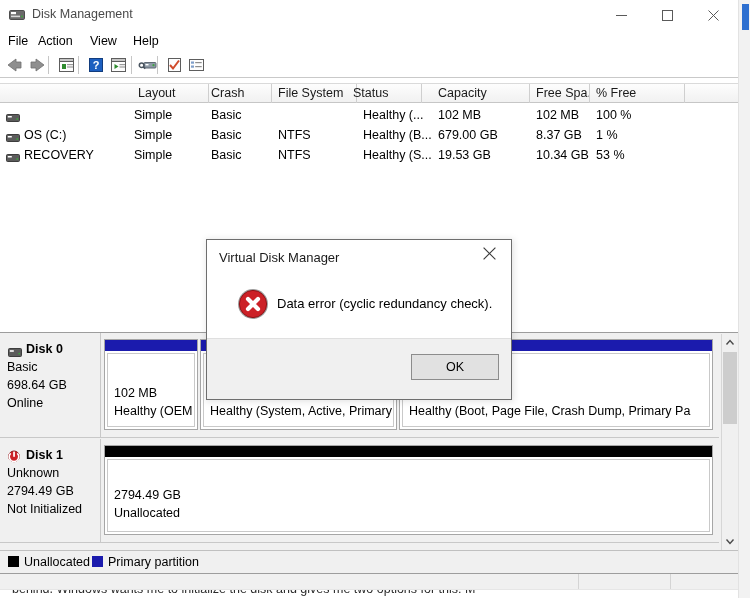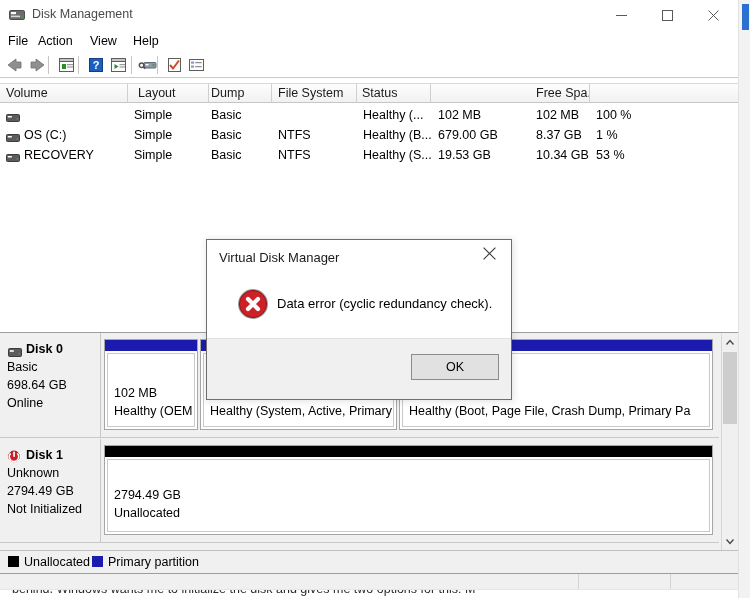--- a/index.html
+++ b/index.html
@@ -535,26 +535,27 @@
         <rect x="6" y="10.5" width="3" height="2.2" fill="#7f9ec9"></rect>
         <rect x="10.2" y="7" width="6.5" height="1.2" fill="#8d8d8d"></rect>
         <rect x="10.2" y="11" width="6.5" height="1.2" fill="#8d8d8d"></rect>
       </svg>
     </div>
   </div>
 
   <div id="volume-list">
 
     <div id="vol-header">
-      <div class="vh-cell" style="left:0px;width:128px">Volume</div>
       <div class="vh-cell" style="left:132px;width:77px">Layout</div>
-      <div class="vh-cell" style="left:205px;width:67px">Dump</div>
+      <div class="vh-cell" style="left:205px;width:67px">Crash</div>
       <div class="vh-cell" style="left:272px;width:85px">File System</div>
-      <div class="vh-cell" style="left:356px;width:75px">Status</div>
+      <div class="vh-cell" style="left:347px;width:75px">Status</div>
+      <div class="vh-cell" style="left:432px;width:98px">Capacity</div>
       <div class="vh-cell" style="left:530px;width:60px">Free Spa...</div>
+      <div class="vh-cell" style="left:590px;width:95px">% Free</div>
     </div>
 
     <div class="vol-row" style="top:27px">
       <span class="vol-icon">
         <svg width="14" height="8" viewBox="0 0 14 8">
           <rect x="0.5" y="0.5" width="13" height="7" rx="1" fill="#5b5b5b" stroke="#3d3d3d"></rect>
           <rect x="1.8" y="2" width="4" height="1.5" fill="#ffffff"></rect>
           <circle cx="11.3" cy="5" r="0.9" fill="#3ea33e"></circle>
         </svg>
       </span>

